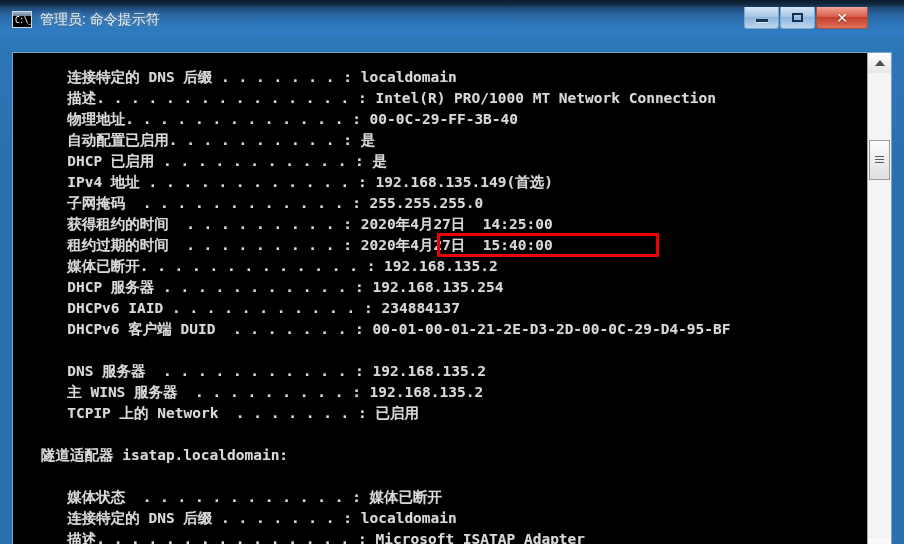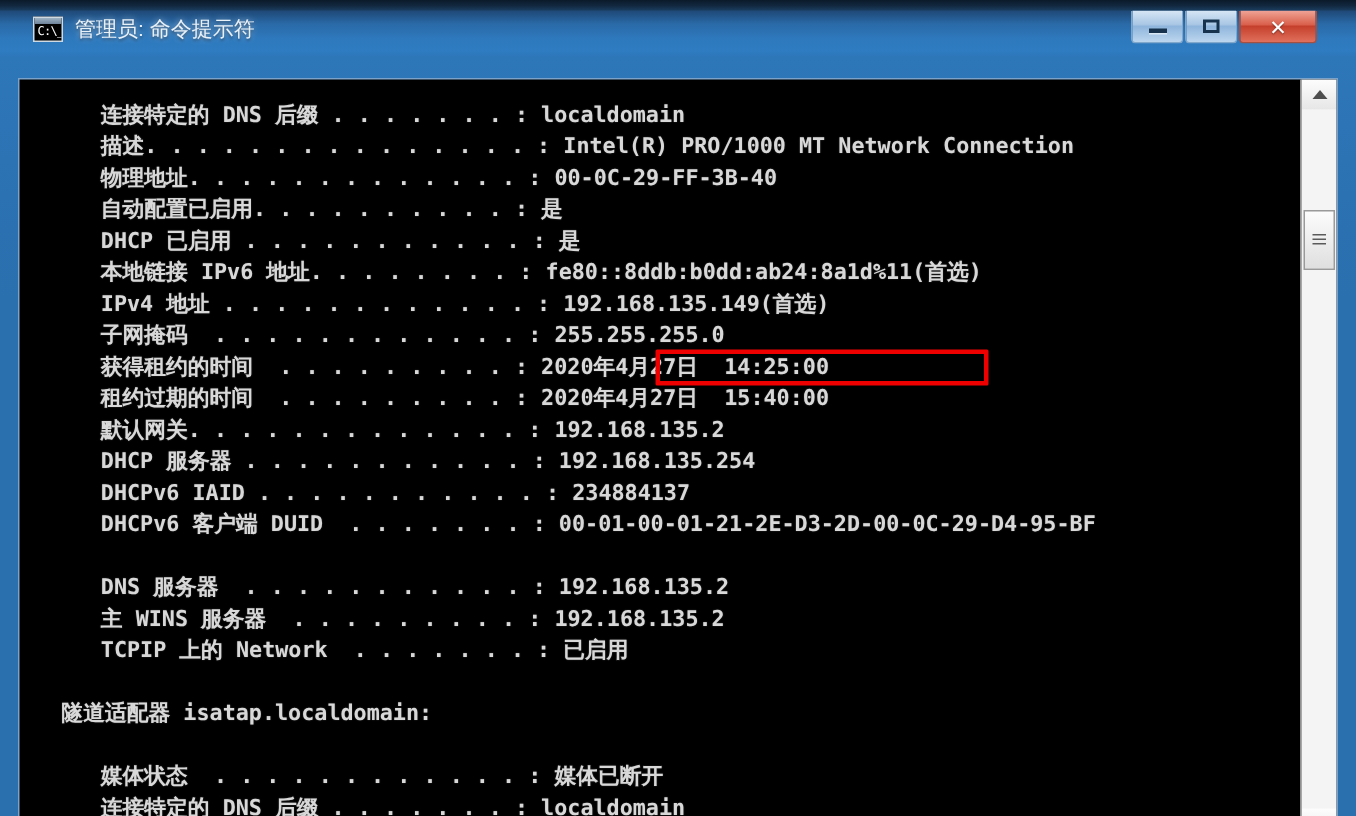--- a/index.html
+++ b/index.html
@@ -28,21 +28,21 @@
   
   #desktop-bleed {
     position: absolute;
     left: 0; top: 0; width: 904px; height: 7px;
     background: linear-gradient(180deg,#0b1a2a 0%, #12283f 55%, #1b3d60 100%);
   }
 
   
   #titlebar {
     position: absolute;
-    left: 10px; top: 5px;
+    left: 0; top: 5px;
     width: 876px; height: 28px;
   }
   #title-icon {
     position: absolute;
     left: 12px; top: 6px;
     width: 20px; height: 17px;
     background: #000;
     border: 1px solid #cfd9e2;
     box-sizing: border-box;
     overflow: hidden;
@@ -242,26 +242,25 @@
   </div>
 
   <div id="console-frame">
 
     <div id="console-text">
         <div class="cline">   连接特定的 DNS 后缀 . . . . . . . : localdomain</div>
         <div class="cline">   描述. . . . . . . . . . . . . . . : Intel(R) PRO/1000 MT Network Connection</div>
         <div class="cline">   物理地址. . . . . . . . . . . . . : 00-0C-29-FF-3B-40</div>
         <div class="cline">   自动配置已启用. . . . . . . . . . : 是</div>
         <div class="cline">   DHCP 已启用 . . . . . . . . . . . : 是</div>
-        <div class="cline">   本地链接 IPv6 地址. . . . . . . . : fe80::8ddb:b0dd:ab24:8a1d%11(首选)</div>
         <div class="cline">   IPv4 地址 . . . . . . . . . . . . : 192.168.135.149(首选)</div>
         <div class="cline">   子网掩码  . . . . . . . . . . . . : 255.255.255.0</div>
         <div class="cline">   获得租约的时间  . . . . . . . . . : 2020年4月27日  14:25:00</div>
         <div class="cline">   租约过期的时间  . . . . . . . . . : 2020年4月27日  15:40:00</div>
-        <div class="cline">   默认网关. . . . . . . . . . . . . : 192.168.135.2</div>
+        <div class="cline">   媒体已断开. . . . . . . . . . . . . : 192.168.135.2</div>
         <div class="cline">   DHCP 服务器 . . . . . . . . . . . : 192.168.135.254</div>
         <div class="cline">   DHCPv6 IAID . . . . . . . . . . . : 234884137</div>
         <div class="cline">   DHCPv6 客户端 DUID  . . . . . . . : 00-01-00-01-21-2E-D3-2D-00-0C-29-D4-95-BF</div>
         <div class="cline blank"> </div>
         <div class="cline">   DNS 服务器  . . . . . . . . . . . : 192.168.135.2</div>
         <div class="cline">   主 WINS 服务器  . . . . . . . . . : 192.168.135.2</div>
         <div class="cline">   TCPIP 上的 Network  . . . . . . . : 已启用</div>
         <div class="cline blank"> </div>
         <div class="cline">隧道适配器 isatap.localdomain:</div>
         <div class="cline blank"> </div>

